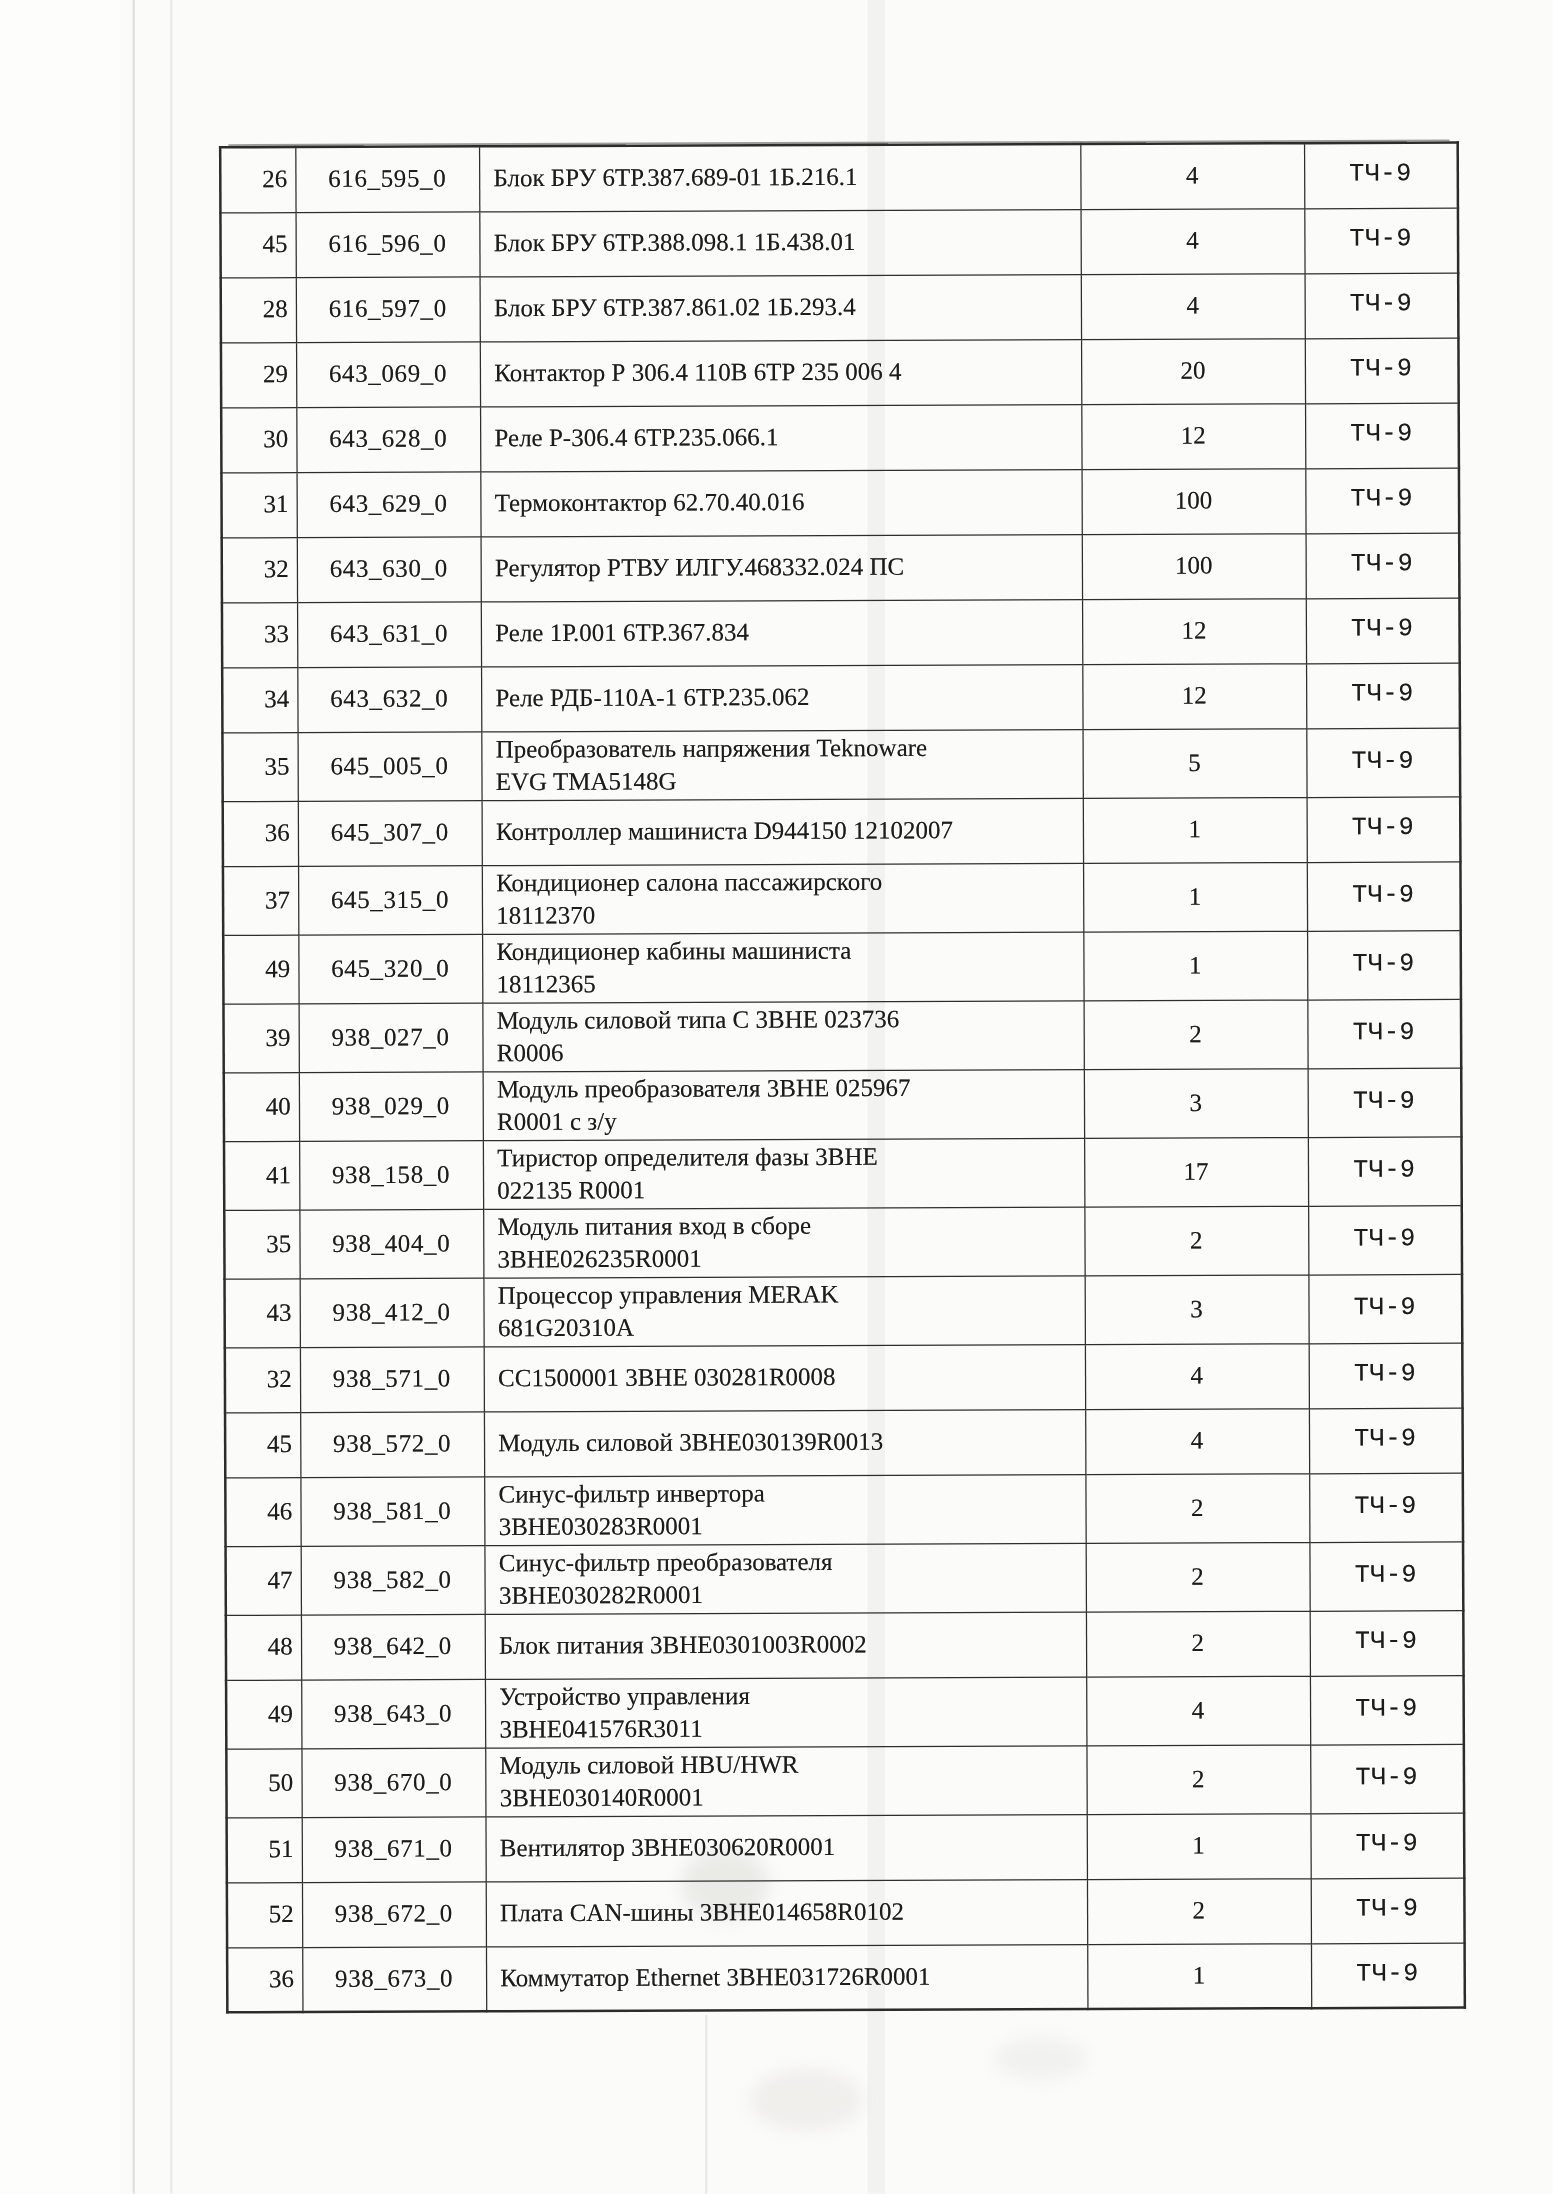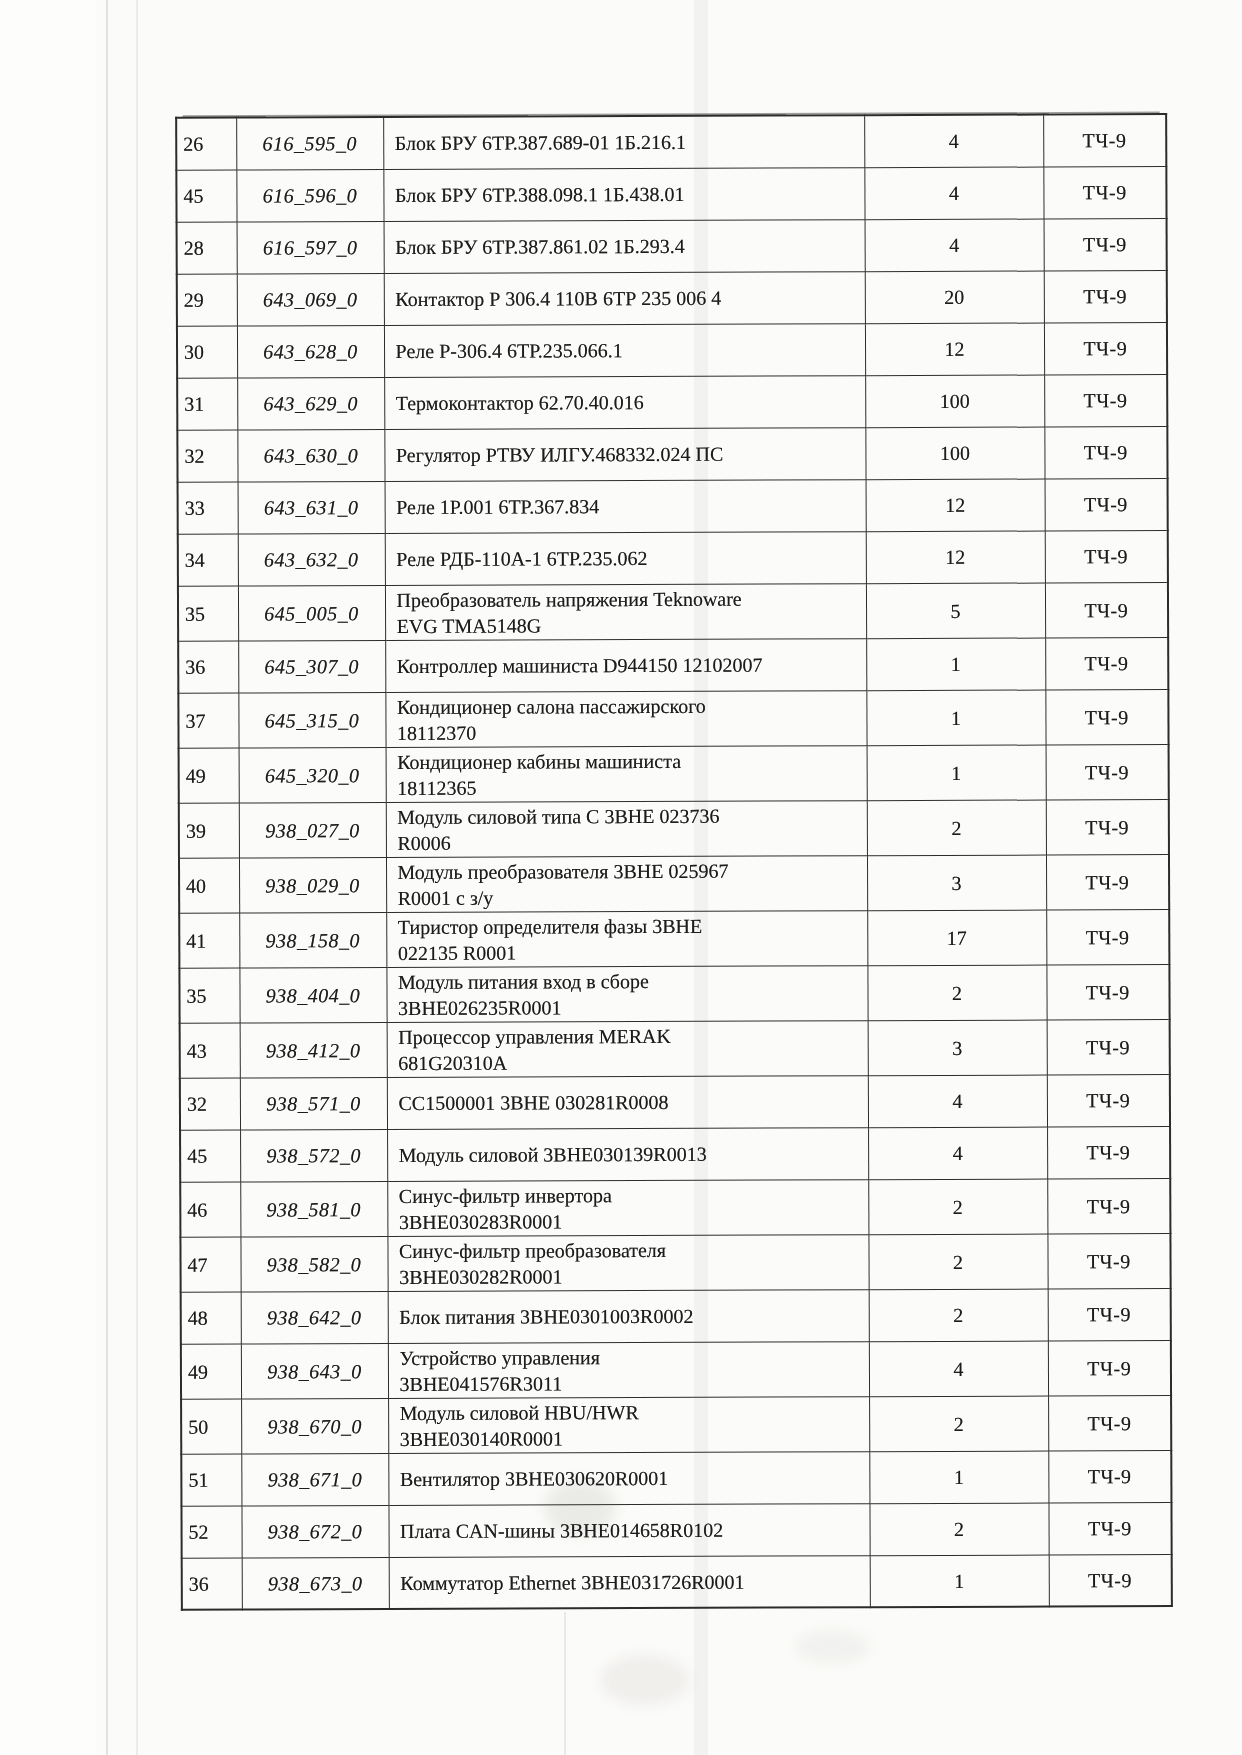--- a/index.html
+++ b/index.html
@@ -87,25 +87,25 @@
 
   td {
     border: 1.6px solid #2e2e2e;
     font-size: 20px;
     line-height: 26px;
     color: #1c1c1c;
     padding: 1px 6px;
     vertical-align: middle;
     text-shadow: 0 0 0.5px rgba(20,20,20,0.55);
   }
-  td.c-num  { text-align: left; }
-  td.c-code { text-align: center; letter-spacing: 0.5px; font-style: italic; }
+  td.c-num  { text-align: right; }
+  td.c-code { text-align: center; letter-spacing: 0.5px; }
   td.c-desc { text-align: left; padding-left: 11px; padding-right: 10px; white-space: pre-line; }
   td.c-qty  { text-align: center; }
-  td.c-dest { text-align: center; letter-spacing: 0.5px; }
+  td.c-dest { text-align: center; letter-spacing: 0.5px; font-family: Liberation Mono, monospace; }
 </style>
 </head>
 <body>
 
 <div class="left-strip"></div>
 <div class="scan-vline-1"></div>
 <div class="scan-vline-2"></div>
 <div class="scan-vband-center"></div>
 <div class="scan-vline-bottom"></div>
 <div class="blotch blotch-1"></div>

